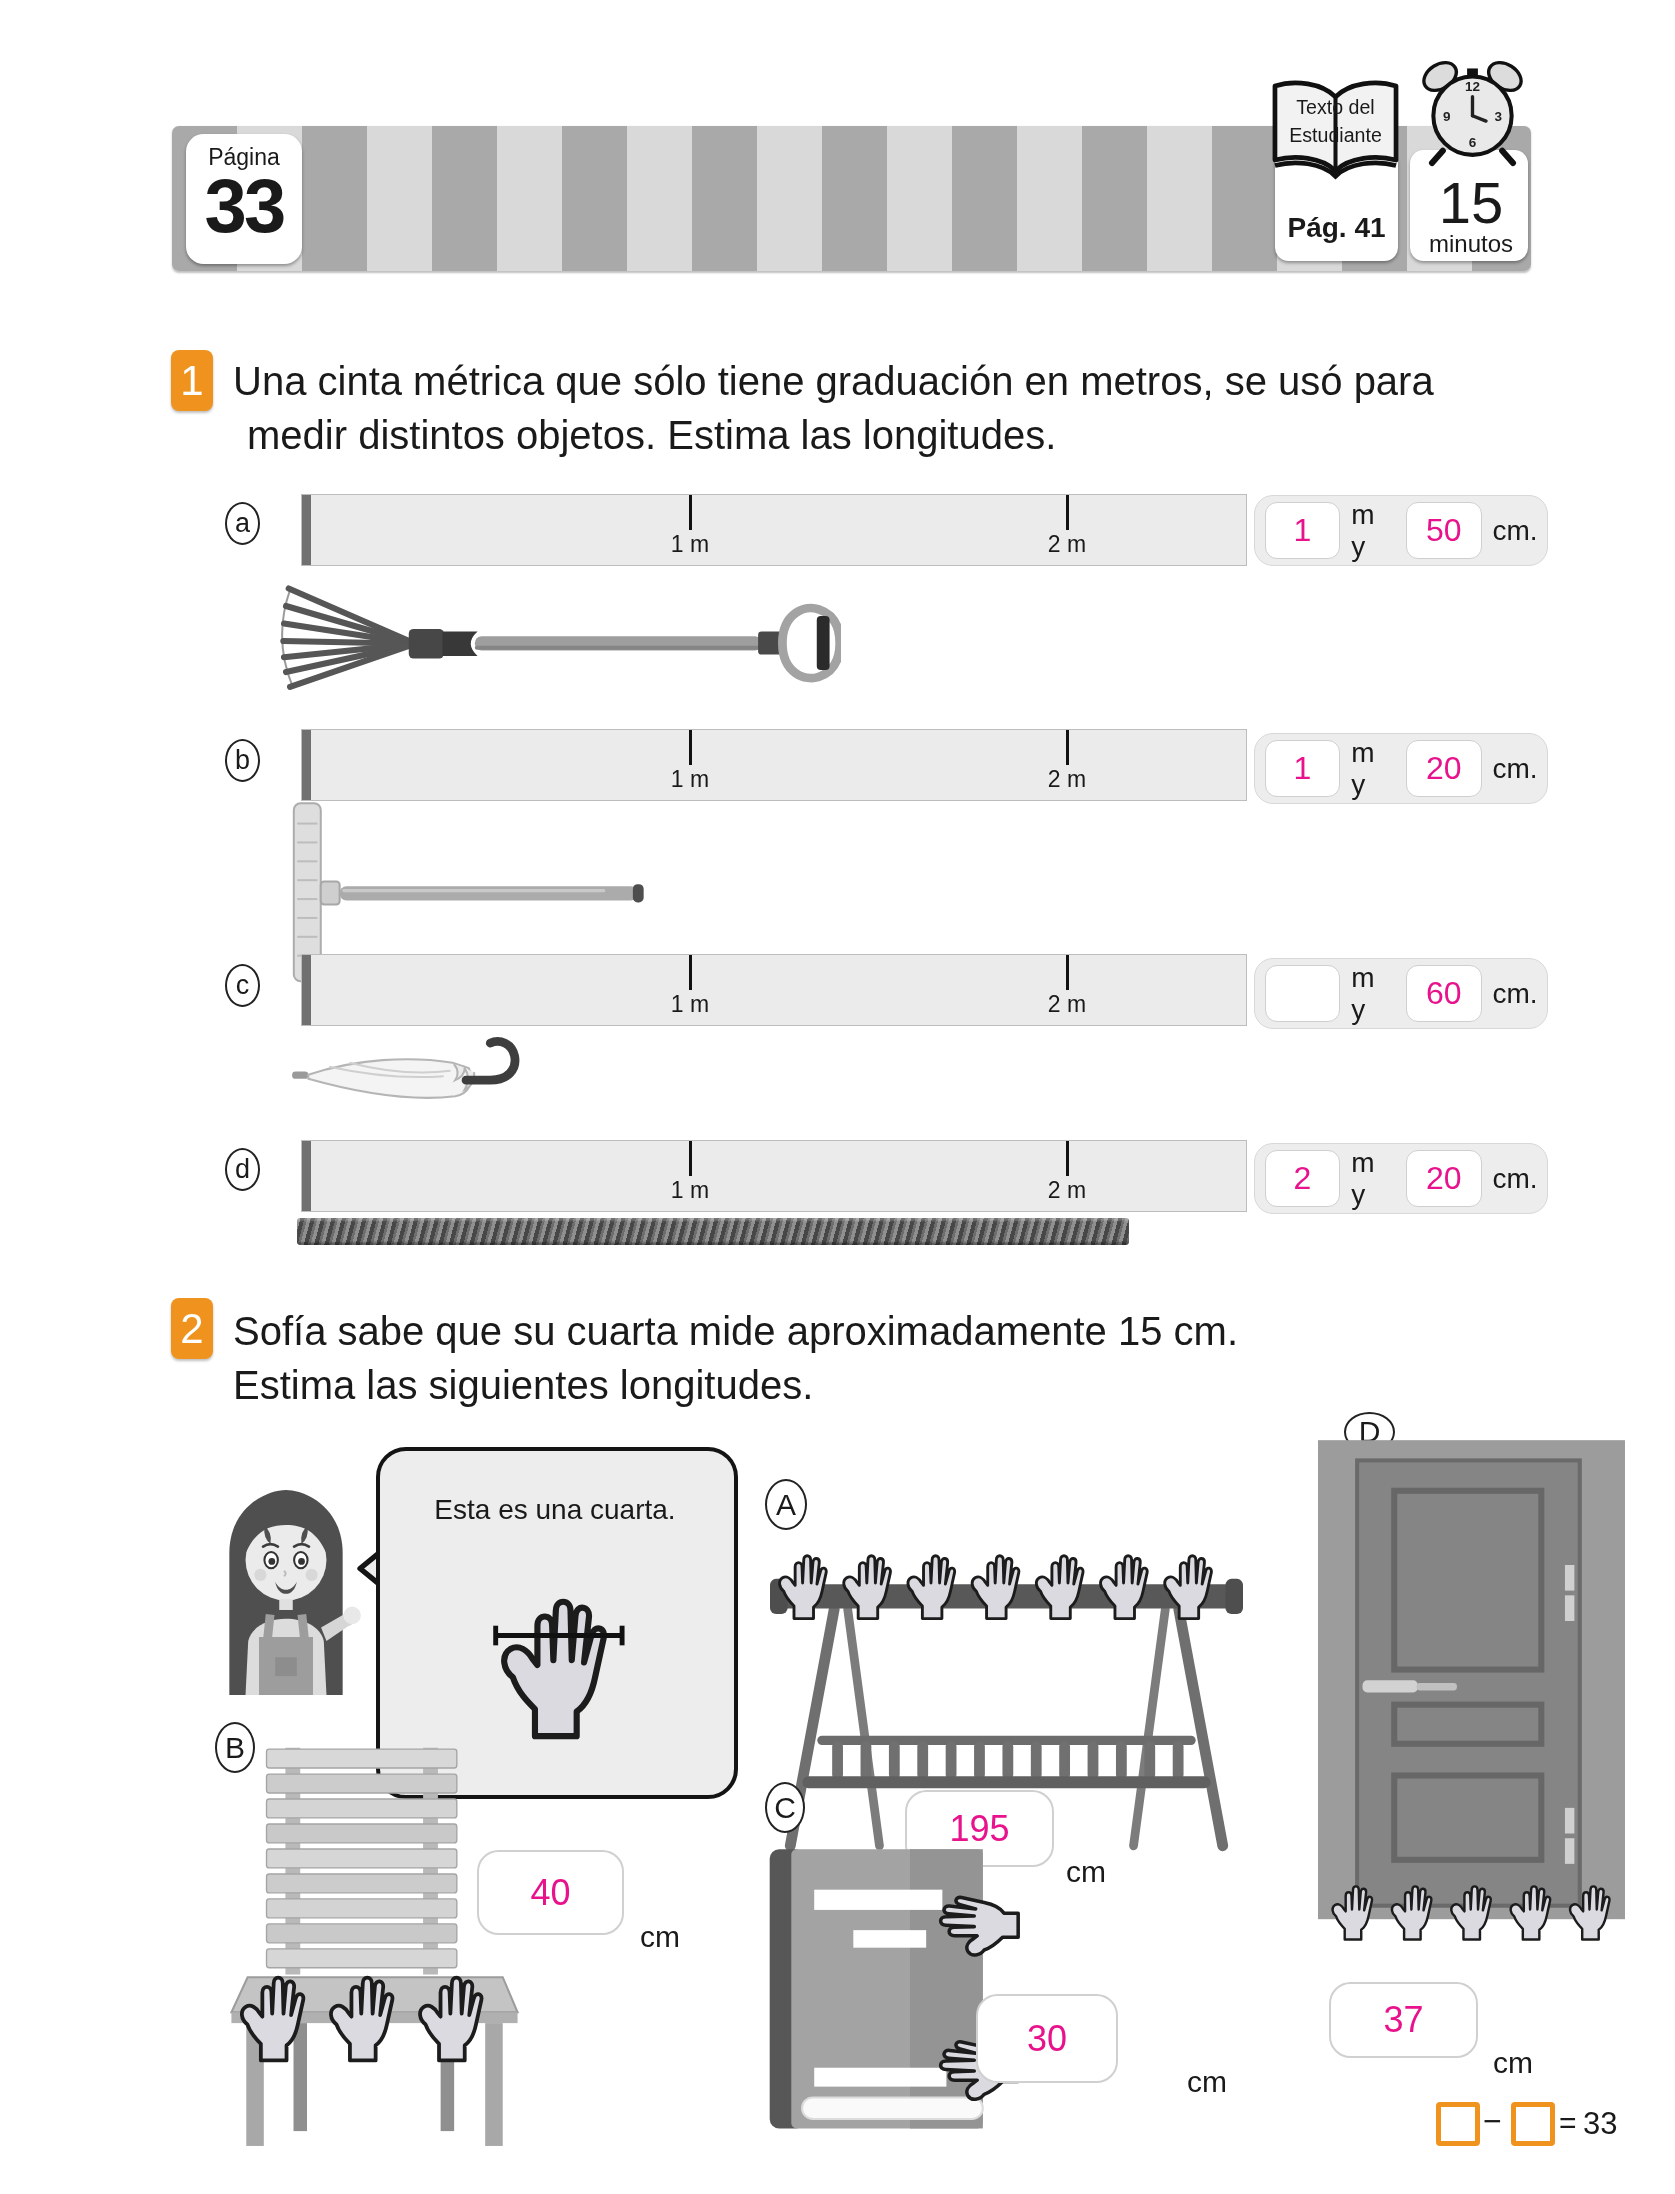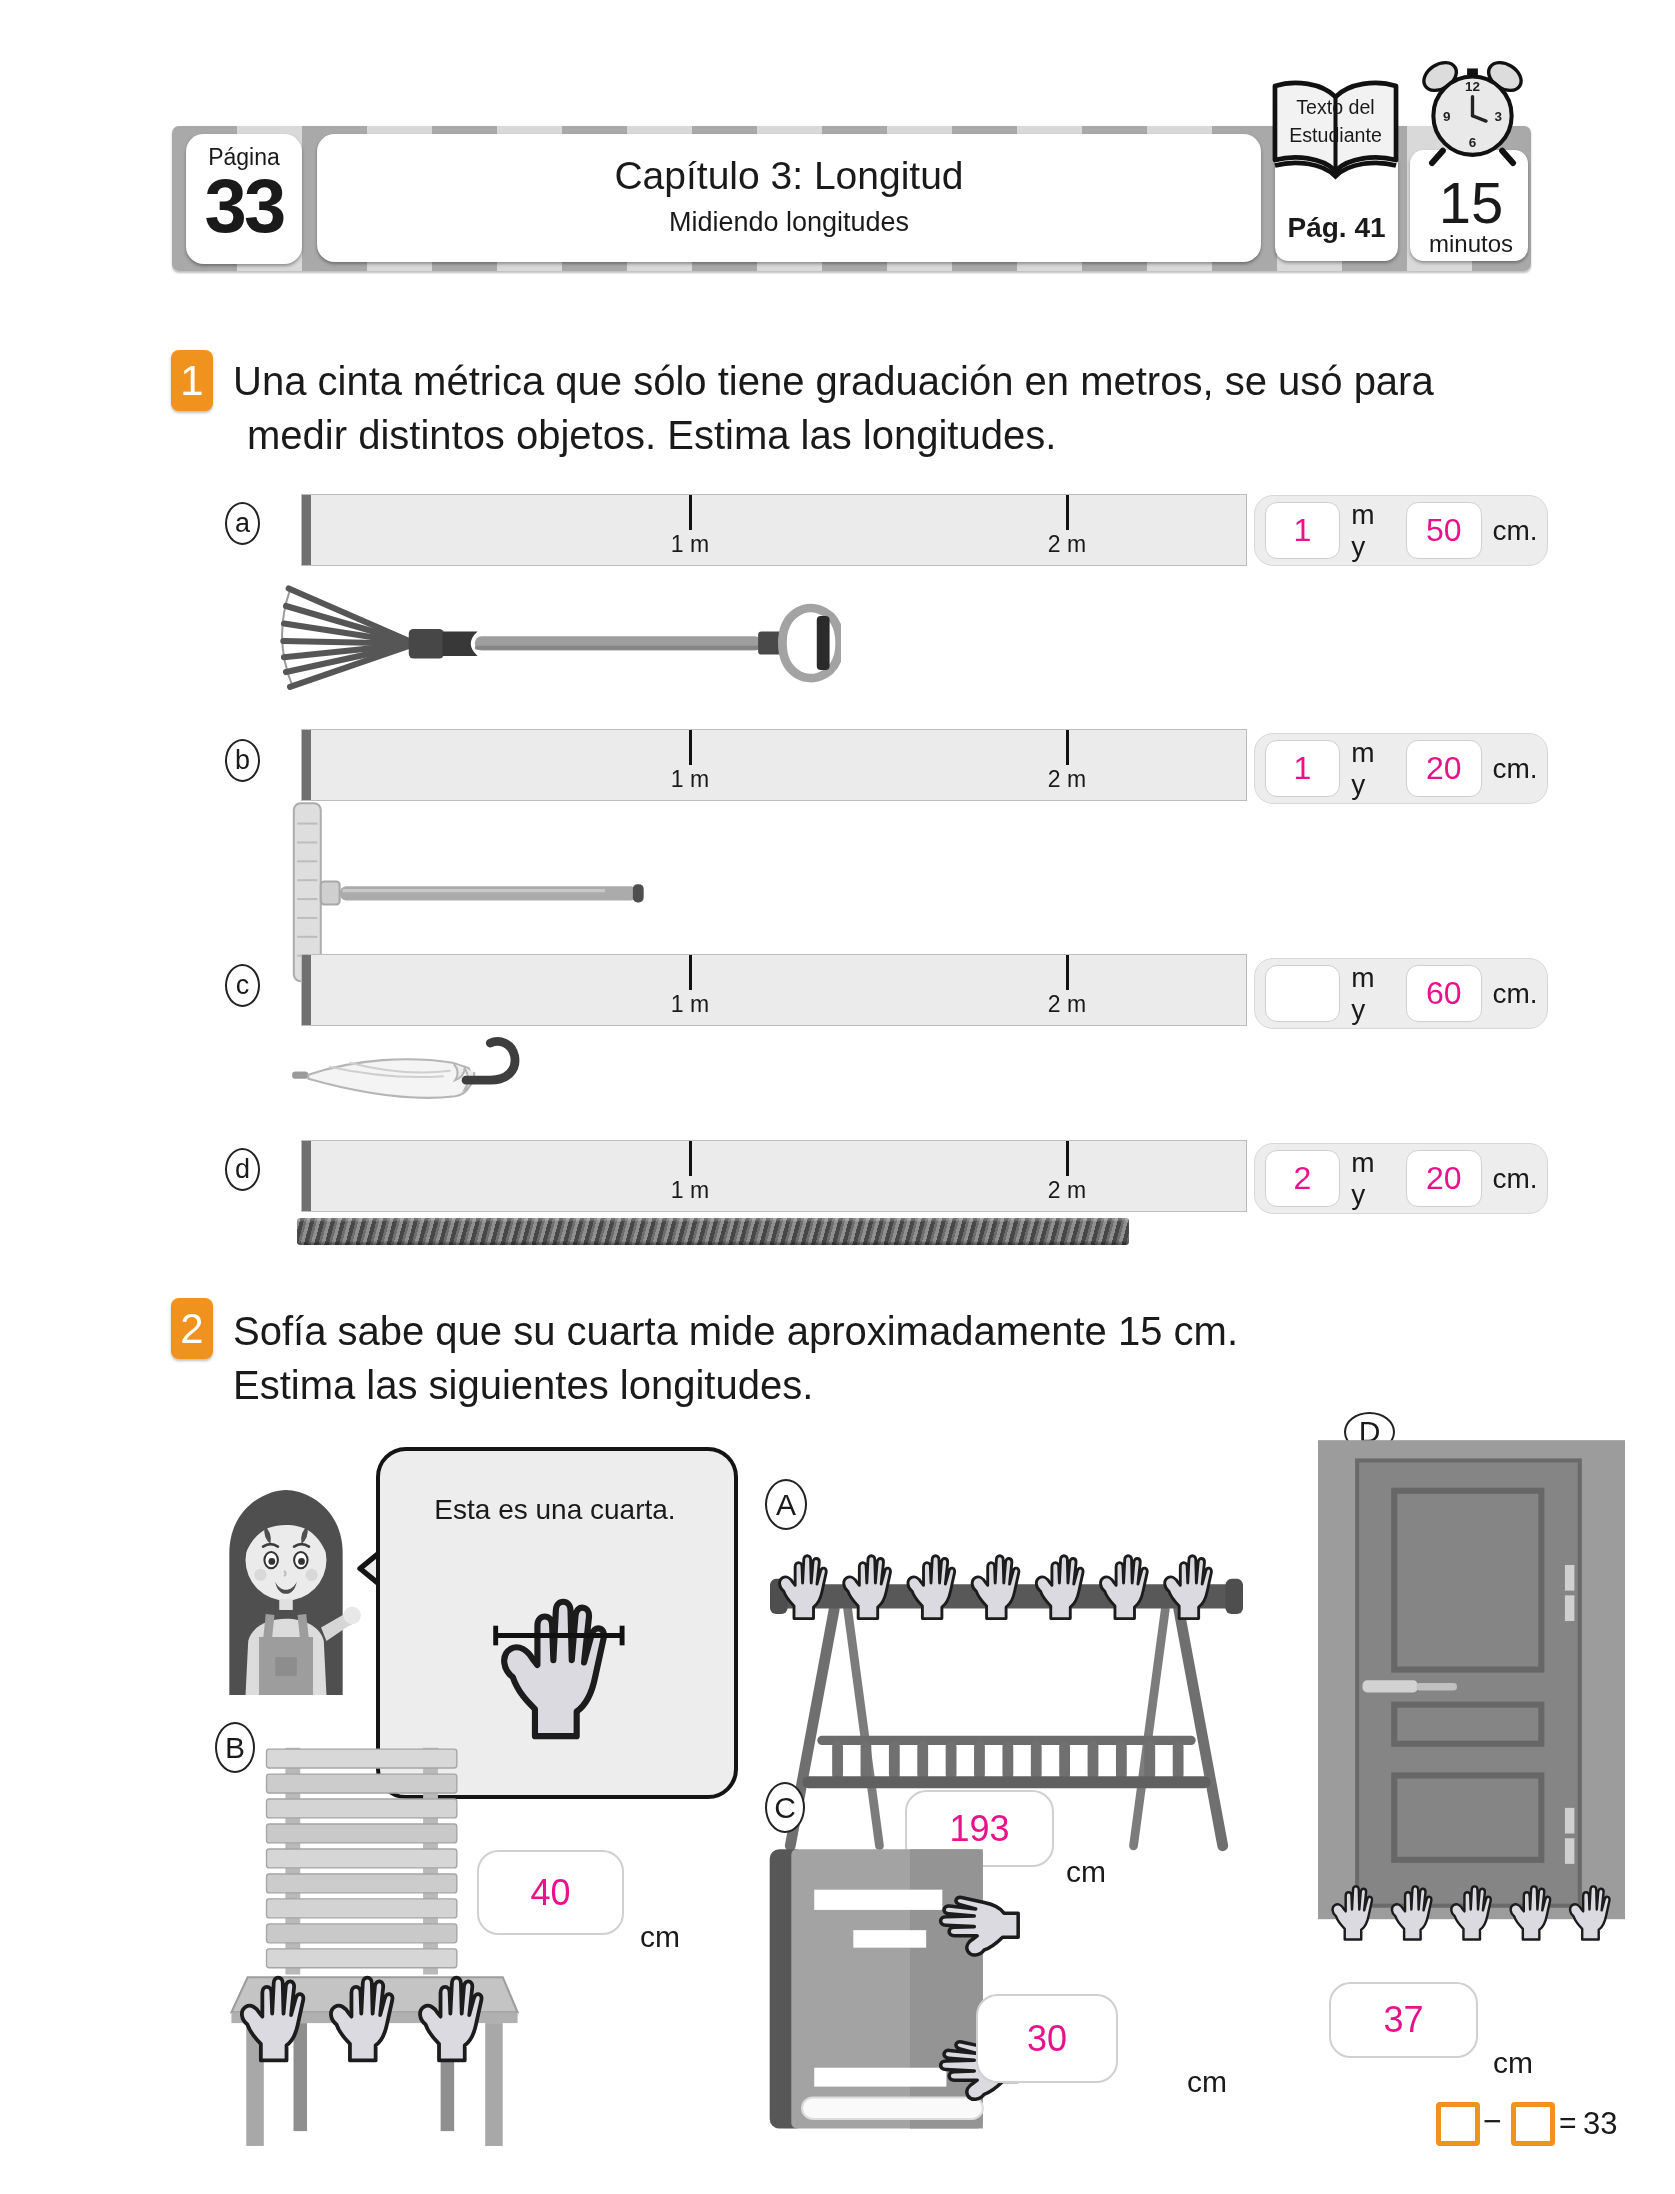--- a/index.html
+++ b/index.html
@@ -58,24 +58,20 @@
     </defs>
   </svg>
 
   <div class="abs band" style="left:172px;top:126px;width:1359px;height:145px;"></div>
 
   <div class="abs wbox" style="left:186px;top:134px;width:116px;height:130px;">
     <div class="abs" style="left:0;top:9.5px;width:116px;text-align:center;font-size:23px;">Página</div>
     <div class="abs" style="left:0;top:28px;width:116px;text-align:center;font-size:76px;font-weight:700;letter-spacing:-2.7px;">33</div>
   </div>
 
-  <div class="abs wbox" style="left:317px;top:134px;width:944px;height:128px;">
-    <div class="abs" style="left:0;top:20px;width:944px;text-align:center;font-size:39px;font-weight:500;">Capítulo 3: Longitud</div>
-    <div class="abs" style="left:0;top:73px;width:944px;text-align:center;font-size:27px;">Midiendo longitudes</div>
-  </div>
 
   <div class="abs wbox" style="left:1275px;top:150px;width:123px;height:111px;border-radius:13.5px;">
     <div class="abs" style="left:0;top:62px;width:123px;text-align:center;font-size:28px;font-weight:bold;">Pág. 41</div>
   </div>
   <svg class="abs" style="left:1264px;top:74px;" width="143" height="113" viewBox="0 0 212 168">
     <path d="M106 34 C86 14 46 8 16 18 L16 128 C46 120 86 124 106 144 C126 124 166 120 196 128 L196 18 C166 8 126 14 106 34 Z" fill="#f2f2f2" stroke="#111" stroke-width="7" stroke-linejoin="round"></path>
     <path d="M106 34 L106 144" stroke="#111" stroke-width="6"></path>
     <path d="M16 136 C46 128 86 132 106 152 C126 132 166 128 196 136" fill="none" stroke="#111" stroke-width="7"></path>
   </svg>
   <div class="abs" style="left:1264px;top:93px;width:143px;text-align:center;font-size:19.6px;line-height:28px;">
@@ -282,21 +278,21 @@
     <g>
       <use href="#hand" transform="translate(10,0) scale(0.85)"></use>
       <use href="#hand" transform="translate(105,0) scale(0.85)"></use>
       <use href="#hand" transform="translate(200,0) scale(0.85)"></use>
       <use href="#hand" transform="translate(295,0) scale(0.85)"></use>
       <use href="#hand" transform="translate(390,0) scale(0.85)"></use>
       <use href="#hand" transform="translate(485,0) scale(0.85)"></use>
       <use href="#hand" transform="translate(580,0) scale(0.85)"></use>
     </g>
   </svg>
-  <div class="abs ansbox2 pink" style="left:905px;top:1790px;width:145px;height:73px;">193</div>
+  <div class="abs ansbox2 pink" style="left:905px;top:1790px;width:145px;height:73px;">195</div>
   <div class="abs cmlbl" style="left:1066px;top:1811px;">cm</div>
 
   <div class="abs circ" style="left:1344px;top:1412px;width:47px;height:36px;font-size:30px;">D</div>
   <svg class="abs" style="left:1318px;top:1440px;" width="309" height="505" viewBox="0 0 458 748">
     <rect x="0" y="0" width="455" height="710" fill="#9c9c9c"></rect>
     <rect x="58" y="30" width="330" height="660" fill="#858585" stroke="#6a6a6a" stroke-width="6"></rect>
     <rect x="113" y="75" width="218" height="265" fill="none" stroke="#676767" stroke-width="9"></rect>
     <rect x="113" y="392" width="218" height="58" fill="none" stroke="#676767" stroke-width="9"></rect>
     <rect x="113" y="497" width="218" height="125" fill="none" stroke="#676767" stroke-width="9"></rect>
     <rect x="66" y="356" width="82" height="18" rx="7" fill="#d2d2d2"></rect>

